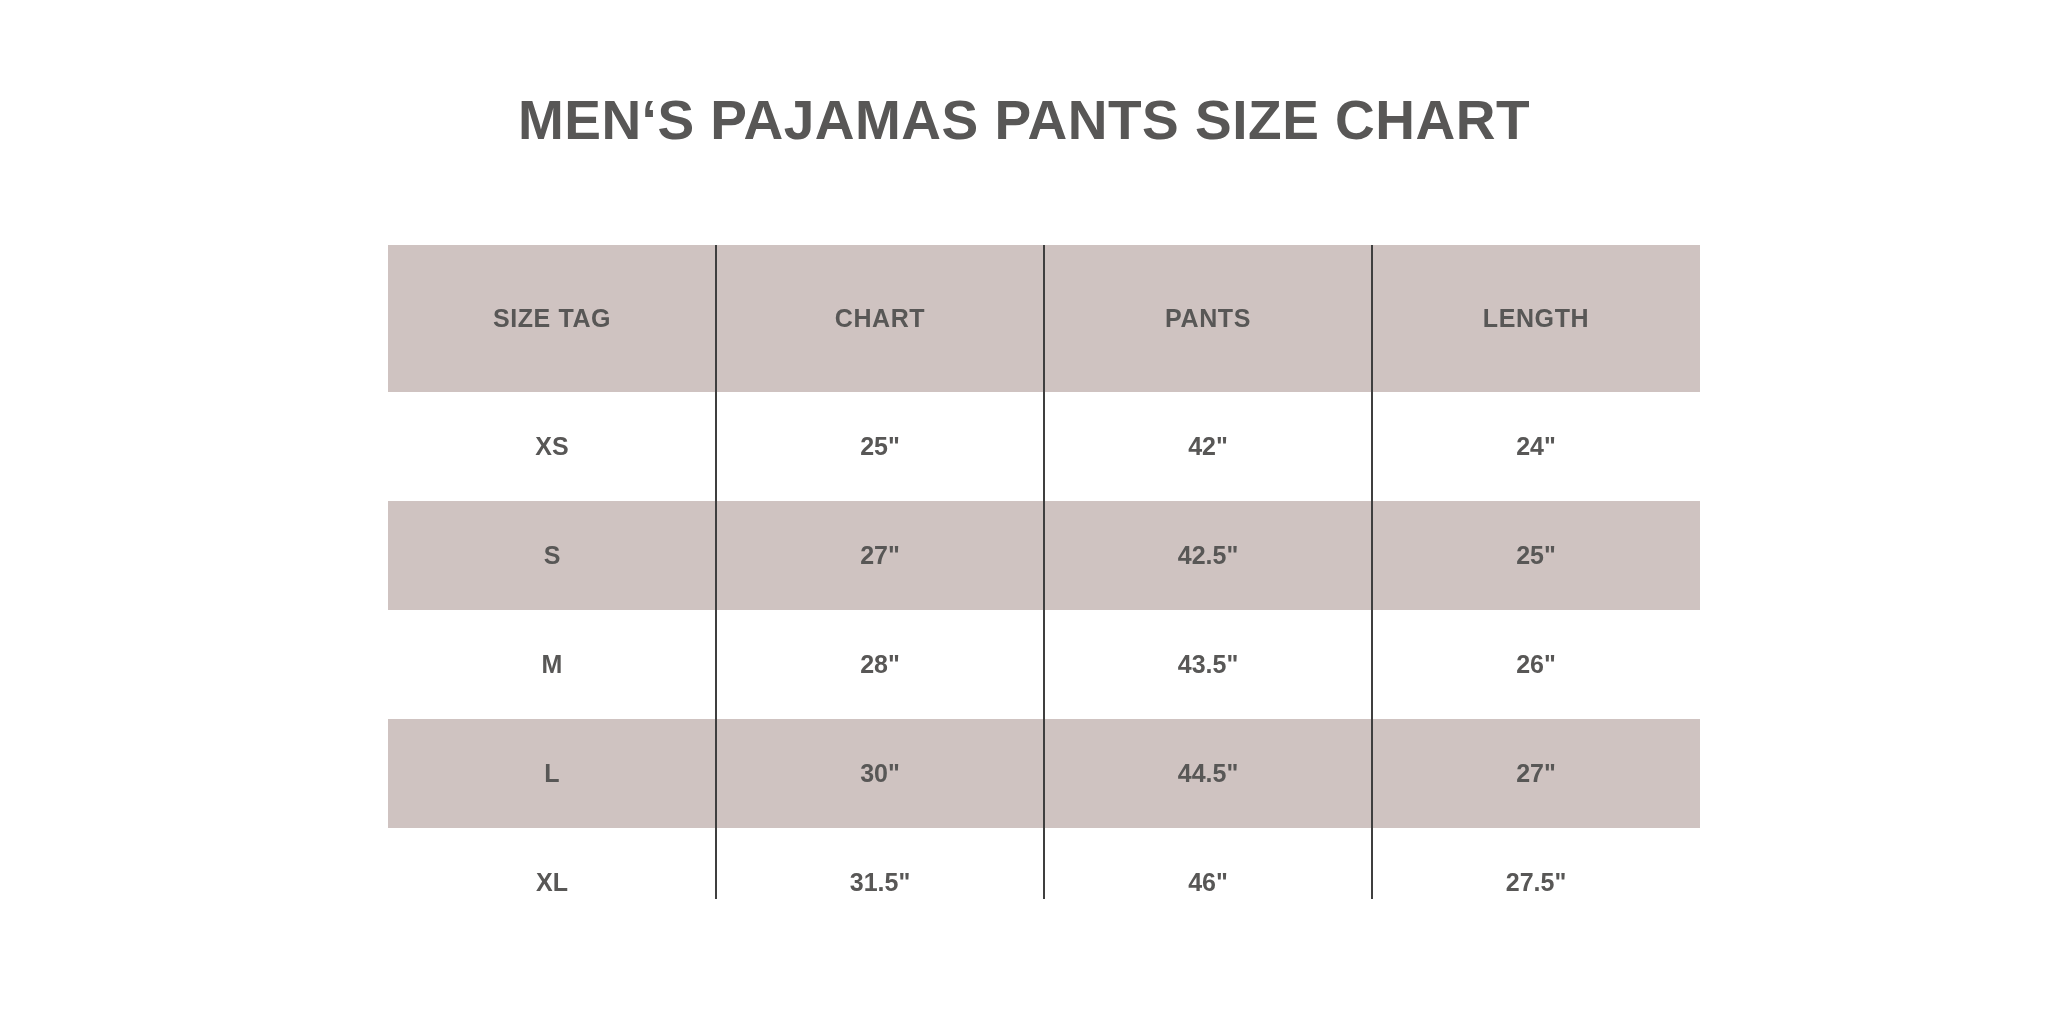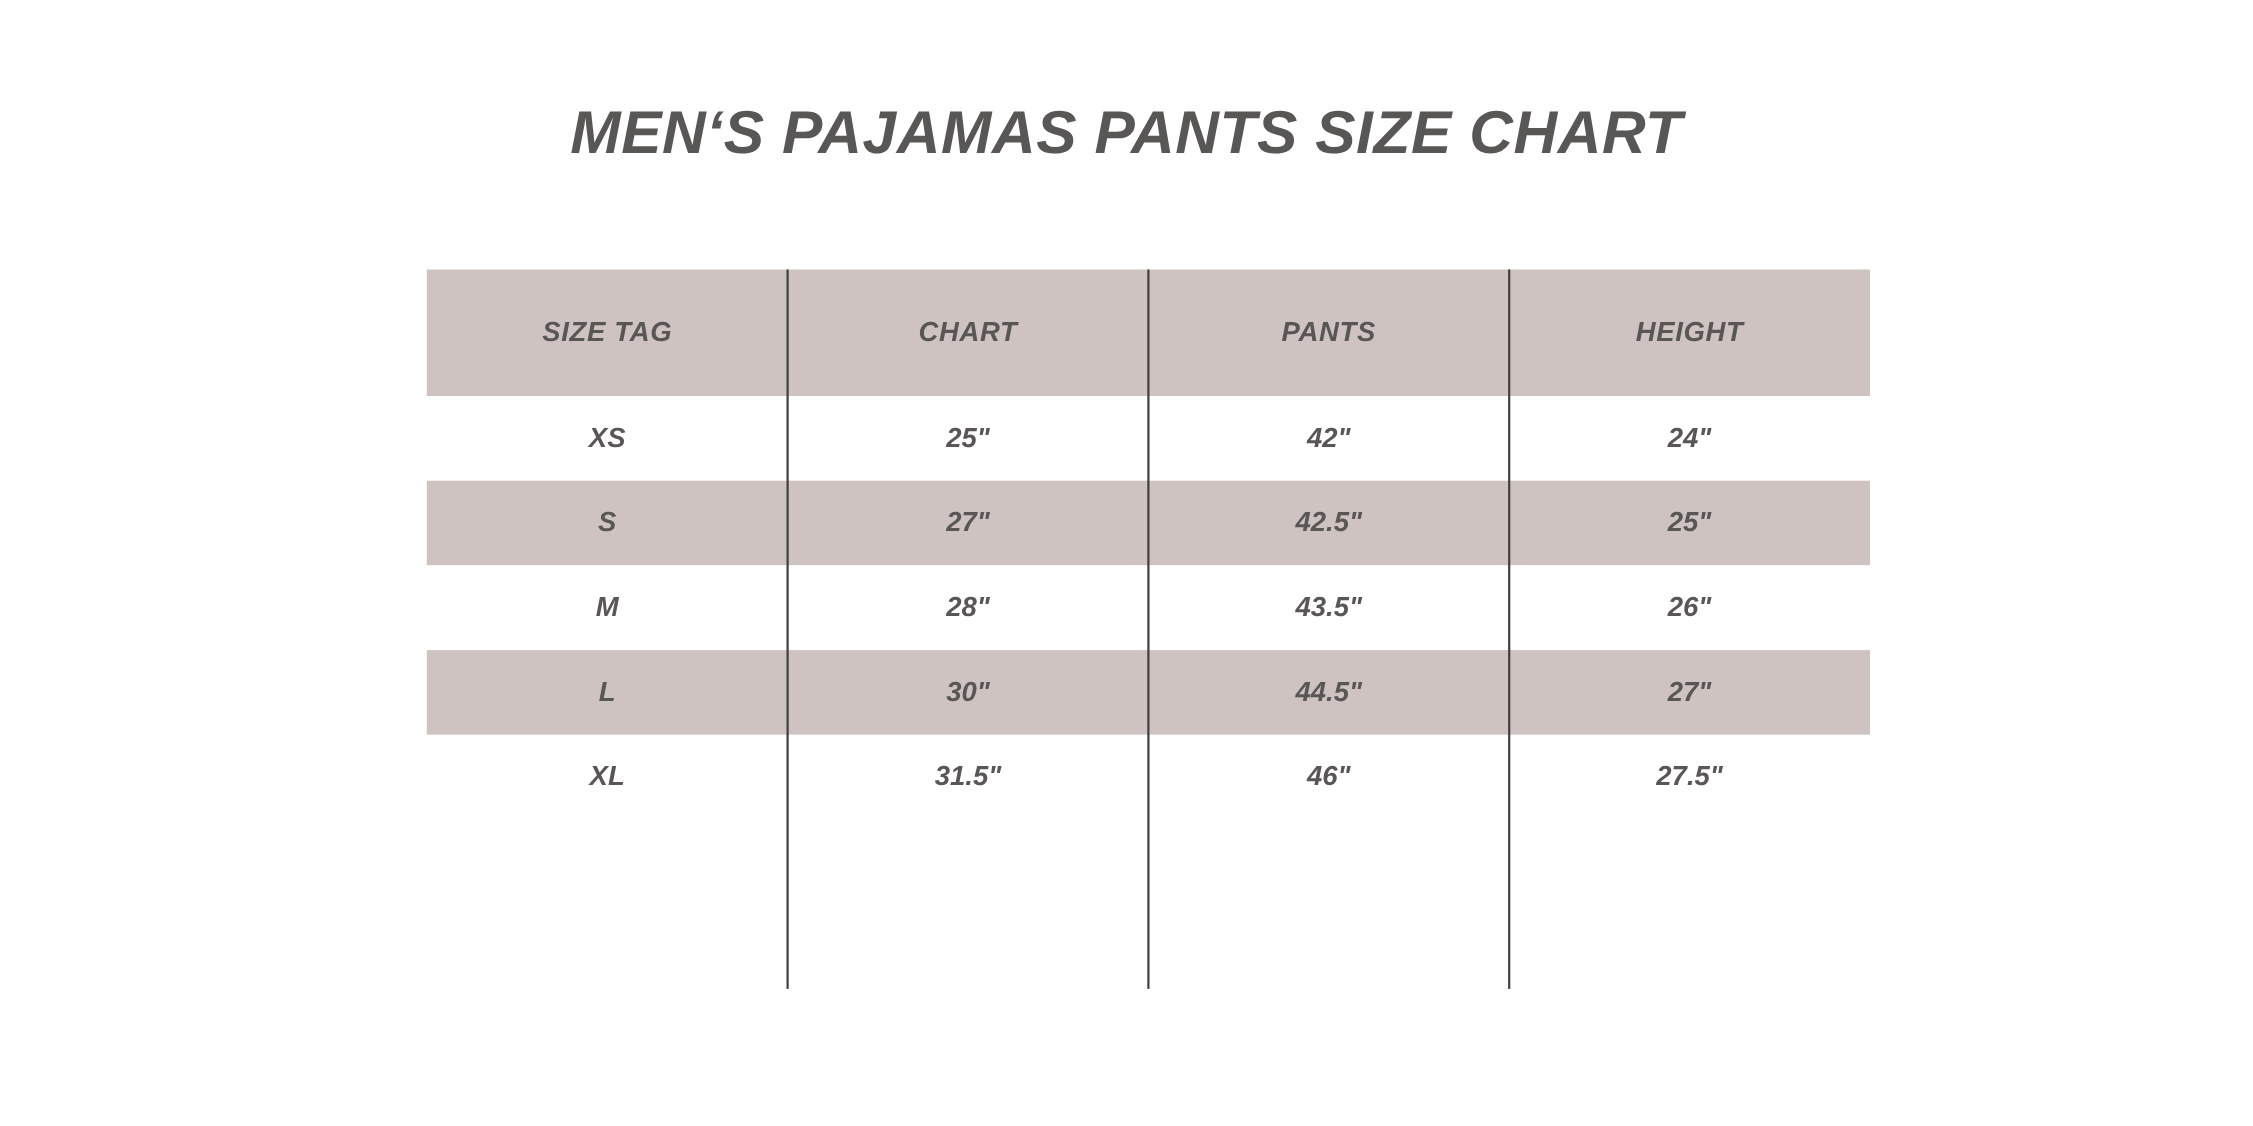--- a/index.html
+++ b/index.html
@@ -12,21 +12,20 @@
     background: #ffffff;
     font-family: "Liberation Sans", sans-serif;
     color: #595757;
     overflow: hidden;
   }
   .page {
     position: relative;
     width: 2048px;
     height: 1024px;
     box-sizing: border-box;
-    font-style: italic;
   }
   .chart-title {
     text-align: center;
     font-size: 55px;
     font-weight: bold;
     letter-spacing: 0.5px;
     color: #585756;
     margin: 0;
     padding-top: 88px;
   }
@@ -41,21 +40,21 @@
     width: 1312px;
     table-layout: fixed;
   }
   table.size-chart th,
   table.size-chart td {
     text-align: center;
     font-size: 25px;
     font-weight: bold;
     color: #585756;
     height: 77px;
-    padding: 0;
+    padding: 16px;
     border: none;
   }
   table.size-chart thead th {
     height: 115px;
     font-size: 25px;
     letter-spacing: 0.6px;
   }
   thead tr {
     background: #cfc3c1;
   }
@@ -83,21 +82,21 @@
 
   <h1 class="chart-title">MEN‘S PAJAMAS PANTS SIZE CHART</h1>
 
   <div class="table-wrap">
     <table class="size-chart">
       <thead>
         <tr>
           <th>SIZE TAG</th>
           <th>CHART</th>
           <th>PANTS</th>
-          <th>HEIGHT</th>
+          <th>LENGTH</th>
         </tr>
       </thead>
       <tbody>
         <tr class="odd">
           <td>XS</td>
           <td>25"</td>
           <td>42"</td>
           <td>24"</td>
         </tr>
         <tr class="even">

